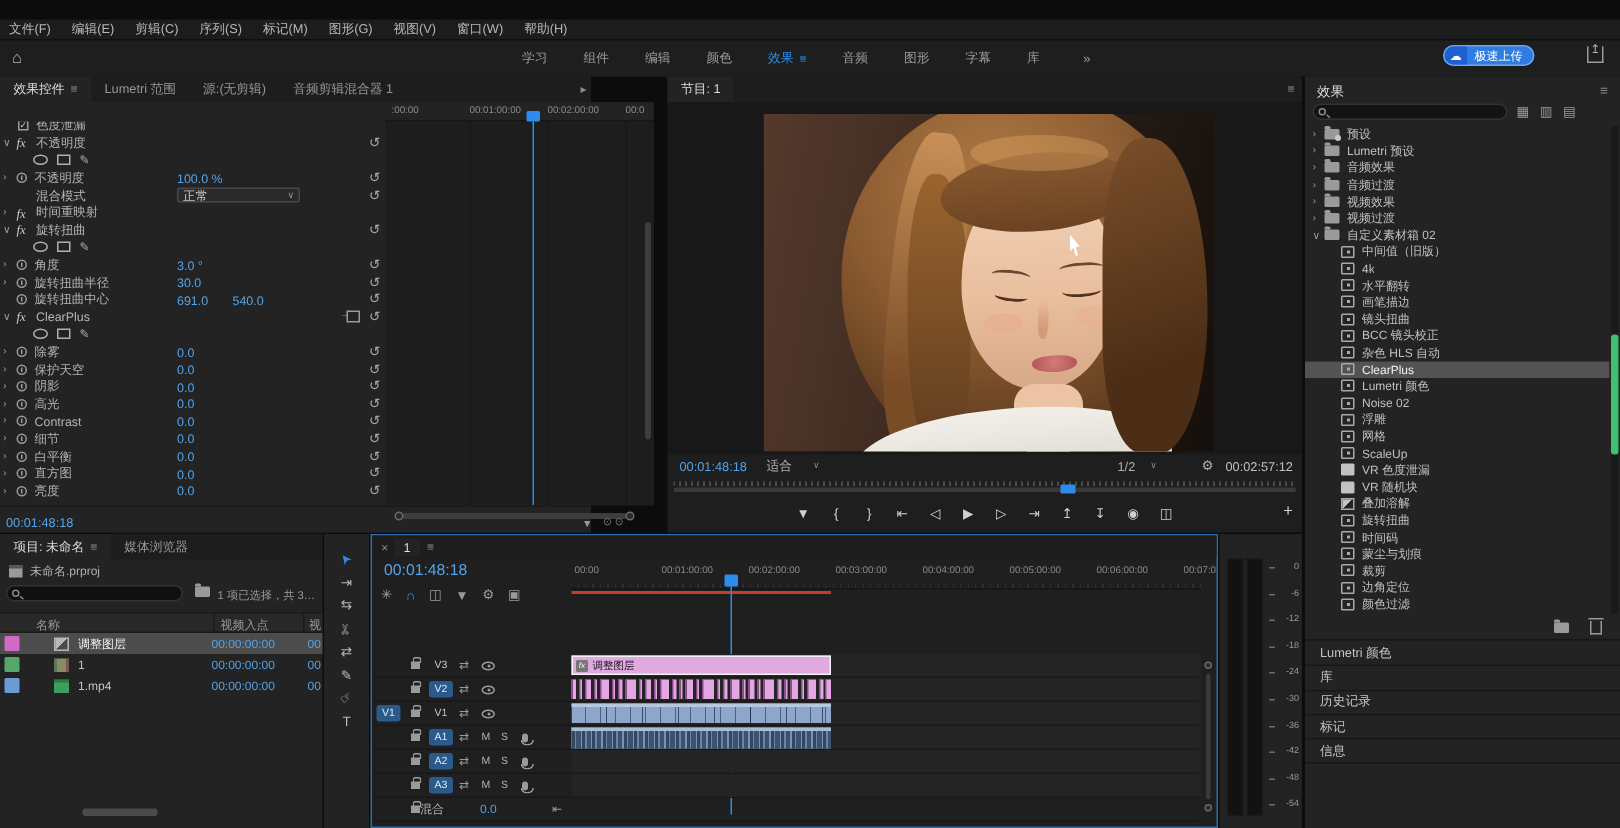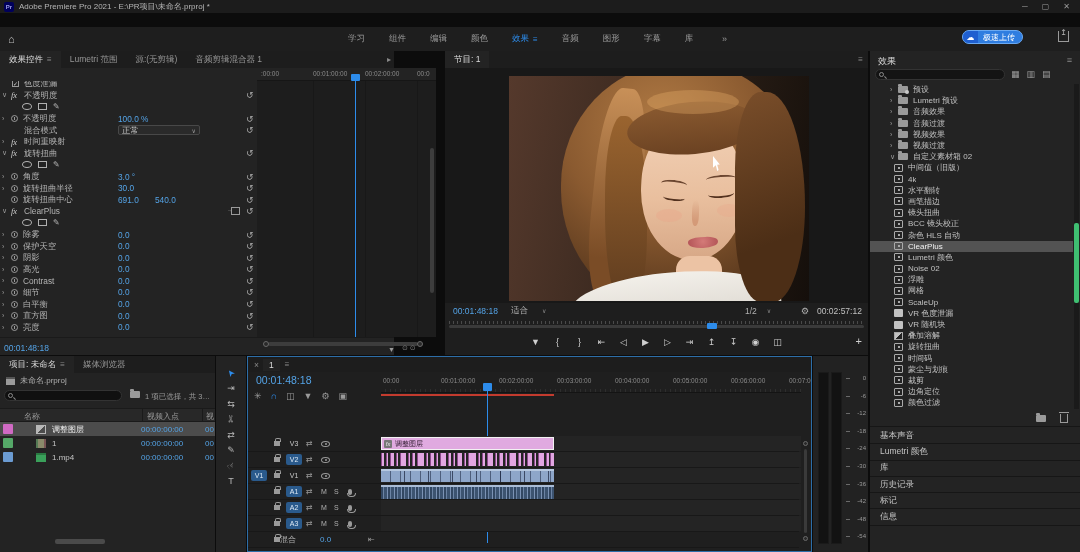--- a/index.html
+++ b/index.html
@@ -202,21 +202,21 @@
   .mlab{position:absolute;right:2px;font-size:6px;color:#9a9a9a;}
   .mtick{position:absolute;left:0;width:4px;height:1px;background:#6a6a6a;}
 
   
   #fx{left:870px;top:51px;width:210px;height:501px;}
   #fx-title{position:absolute;left:8px;top:4px;font-size:9px;color:#dcdcdc;}
   #fx-menu{position:absolute;right:8px;top:4px;color:#8a8a8a;font-size:9px;}
   #fx-search{position:absolute;left:5px;top:18px;width:130px;height:11px;background:#141414;border:1px solid #333;border-radius:6px;}
   #fx-bins{position:absolute;left:141px;top:18px;display:flex;gap:7px;color:#9a9a9a;font-size:9px;}
   #fx-tree{position:absolute;left:0;top:33px;right:7px;height:325px;overflow:hidden;}
-  .fxrow{position:relative;height:11.2px;display:flex;align-items:center;font-size:8px;color:#c0c0c0;padding-left:20px;}
+  .fxrow{position:relative;height:11.2px;display:flex;align-items:center;font-size:8px;color:#c0c0c0;padding-left:5px;}
   .fxrow.selected{background:#535353;color:#f2f2f2;}
   .fxrow .tw{width:8px;font-size:7px;color:#9a9a9a;}
   .fxrow.child{padding-left:24px;}
   .fxrow .tico{margin-right:5px;flex:none;}
   .ic-folder .tico,.ic-preset-folder .tico{width:10px;height:7px;background:#9a9a9a;border-radius:1px;position:relative;}
   .ic-folder .tico::before,.ic-preset-folder .tico::before{content:"";position:absolute;left:0;top:-2px;width:4px;height:2px;background:#9a9a9a;border-radius:1px 1px 0 0;}
   .ic-preset-folder .tico::after{content:"";position:absolute;right:-1px;bottom:-1px;width:4px;height:4px;background:#c9c9c9;border-radius:50%;}
   .ic-effect .tico{width:9px;height:8px;border:1px solid #aaa;border-radius:1px;position:relative;}
   .ic-effect .tico::before{content:"";position:absolute;left:2.5px;top:2px;width:2px;height:2px;background:#aaa;}
   .ic-vr-effect .tico{width:9px;height:8px;background:#c2c2c2;border-radius:1px;}
@@ -261,30 +261,32 @@
   #photo .p-shine{left:138px;top:14px;width:92px;height:24px;border-radius:50%;background:#e8b06a;opacity:.35;}
   #cursor{left:204px;top:80px;width:10px;height:15px;background:#fff;
     clip-path:polygon(0 0,0 78%,28% 62%,42% 100%,56% 94%,42% 58%,68% 56%);
     filter:drop-shadow(1px 1px 1px rgba(0,0,0,.8));}
 </style>
 </head>
 <body>
 
 <div id="app">
 
-  <div id="titlebar" class="abs">
-    <div id="pr-logo">Pr</div>
-    <div id="title-text">Adobe Premiere Pro 2021 - E:\PR项目\未命名.prproj *</div>
-    <div id="win-controls">
-      <span class="wc">─</span>
-        <span class="wc">▢</span>
-        <span class="wc">✕</span>
-    </div>
+
+  <div id="menubar" class="abs">
+    <span class="menu-item">文件(F)</span>
+      <span class="menu-item">编辑(E)</span>
+      <span class="menu-item">剪辑(C)</span>
+      <span class="menu-item">序列(S)</span>
+      <span class="menu-item">标记(M)</span>
+      <span class="menu-item">图形(G)</span>
+      <span class="menu-item">视图(V)</span>
+      <span class="menu-item">窗口(W)</span>
+      <span class="menu-item">帮助(H)</span>
   </div>
-
 
   <div id="workspace" class="abs">
     <span id="home-icon">⌂</span>
     <div id="ws-tabs">
 
         <span class="wtab">
           <span>学习</span>
 
         </span>
 
@@ -1168,21 +1170,20 @@
 
     </div>
     <div id="fx-scroll">
         <span id="fx-thumb"></span>
       </div>
     <div id="fx-actions">
       <span id="fx-newbin" class="i-folder"></span>
       <span class="i-trash"></span>
     </div>
     <div id="fx-stack">
-        <div class="stkrow">基本声音</div>
         <div class="stkrow">Lumetri 颜色</div>
         <div class="stkrow">库</div>
         <div class="stkrow">历史记录</div>
         <div class="stkrow">标记</div>
         <div class="stkrow">信息</div>
     </div>
   </div>
 
 </div>
 

